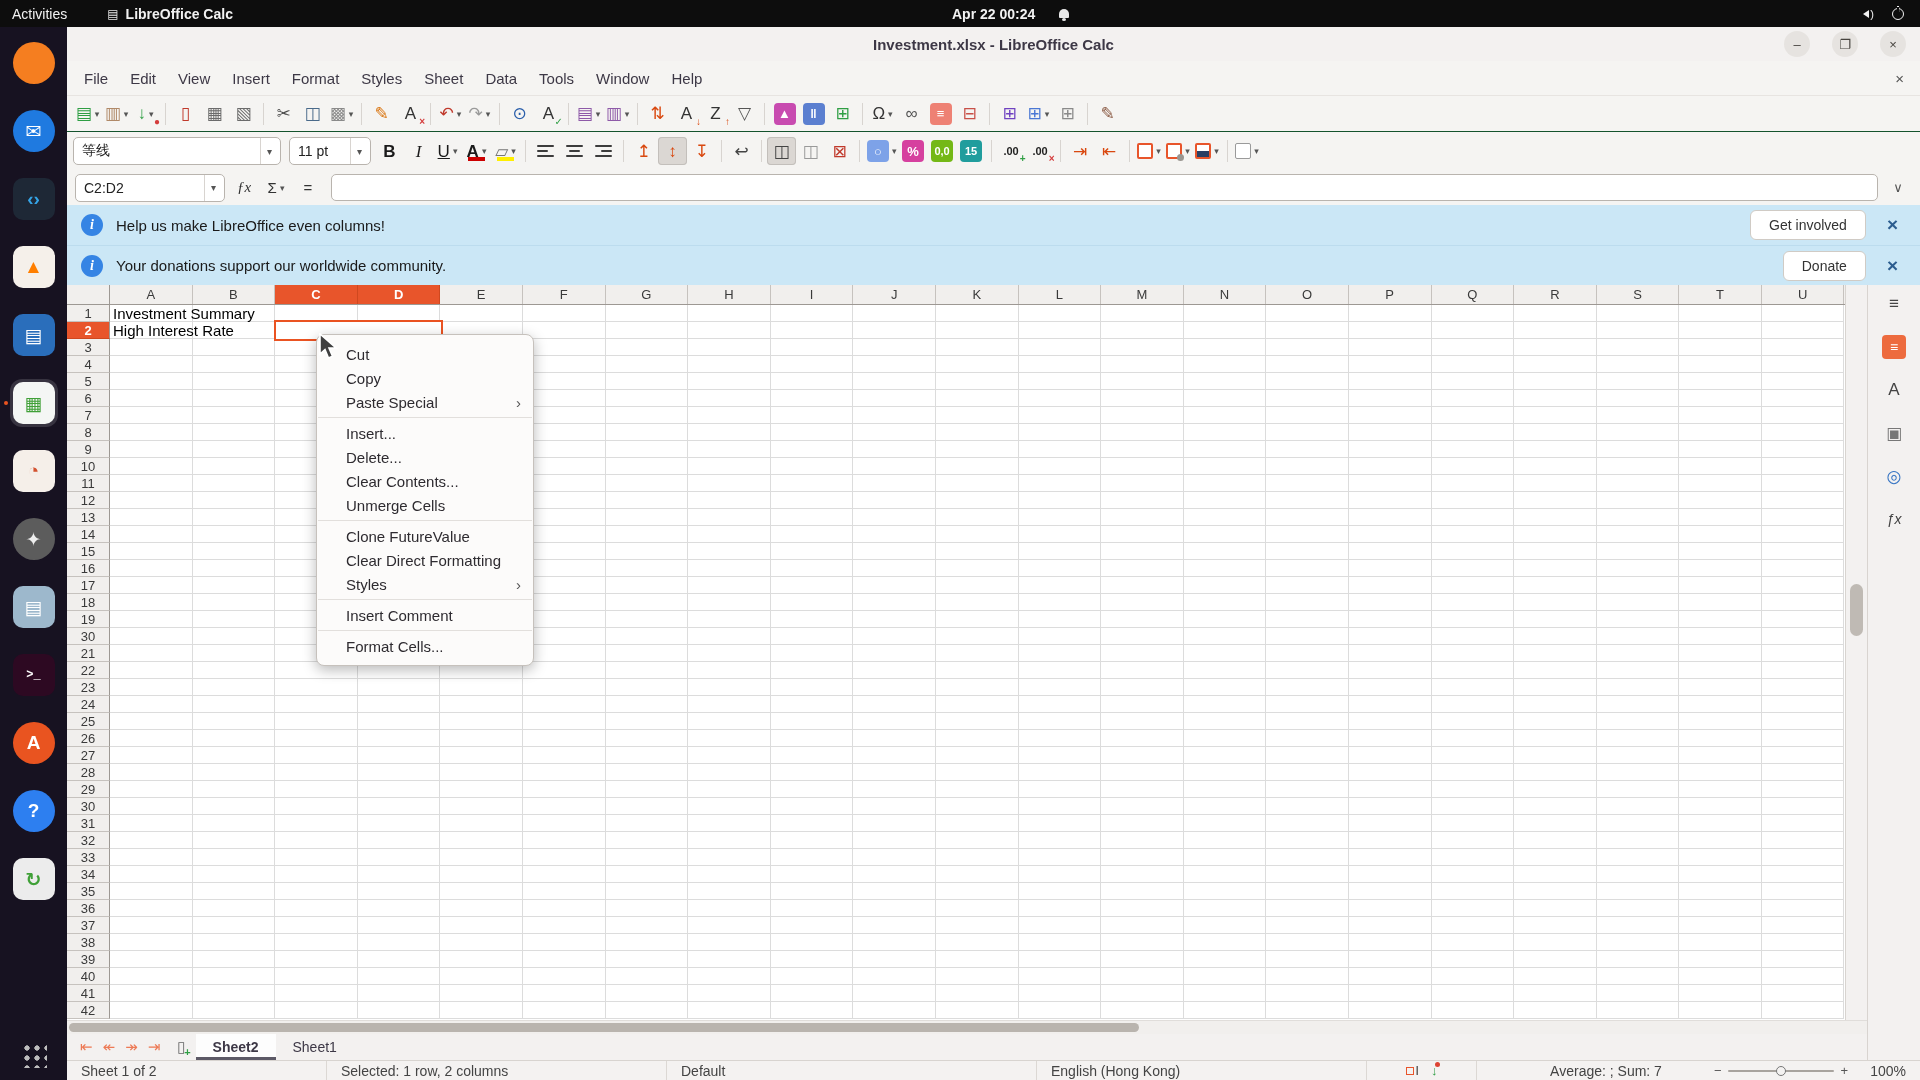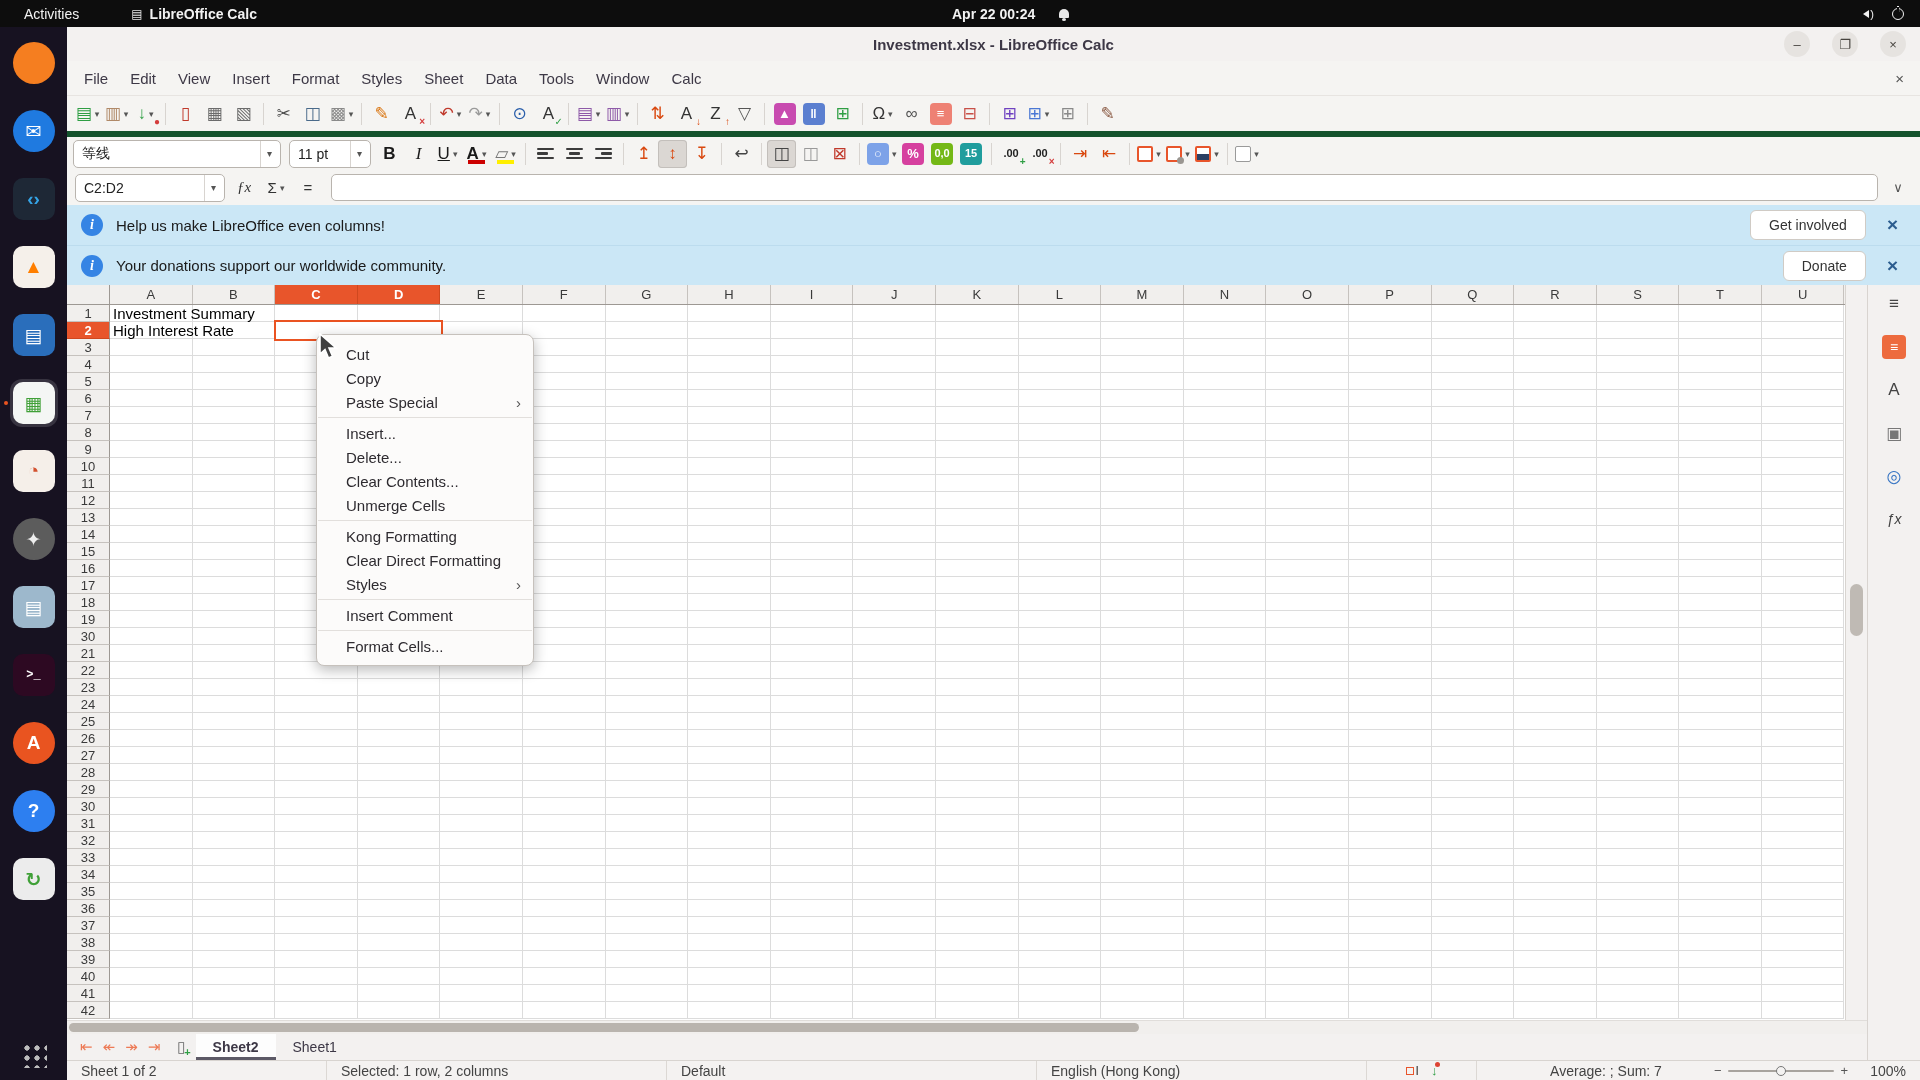--- a/index.html
+++ b/index.html
@@ -1,21 +1,21 @@
 <!DOCTYPE html>
 <html><head>
 <meta charset="utf-8">
 <style>
   *{box-sizing:border-box;margin:0;padding:0}
   html,body{width:1920px;height:1080px;overflow:hidden}
   body{font-family:"Liberation Sans","DejaVu Sans",sans-serif;background:#f5f4f2;position:relative;color:#3d3846}
 
   
   #topbar{position:absolute;top:0;left:0;right:0;height:27px;background:#0d0d0d;color:#f2f2f2;display:flex;align-items:center;font-size:14px;z-index:70}
-  #topbar .activities{padding:0 24px}
+  #topbar .activities{padding:0 12px}
   #topbar .appsec{display:flex;align-items:center;gap:7px;margin-left:28px;font-weight:bold}
   #topbar .appsec .wicon{font-size:12px;color:#e8e8e8}
   #topbar .clock{position:absolute;left:952px;display:flex;align-items:center;gap:24px;font-weight:bold}
   .bell{width:10px;height:9px;background:#e8e8e8;border-radius:5px 5px 1px 1px;position:relative}
   .bell:after{content:"";position:absolute;left:3px;bottom:-3px;width:4px;height:3px;border-radius:50%;background:#e8e8e8}
   #topbar .sysicons{margin-left:auto;display:flex;align-items:center;gap:18px;padding-right:16px}
   .vol{display:flex;align-items:center;color:#f2f2f2}
   .vol .cone{width:0;height:0;border:4px solid transparent;border-right:6px solid #f2f2f2}
   .vol .wave{font-size:11px;margin-left:1px}
   .pwr{width:12px;height:12px;border:1.5px solid #f2f2f2;border-radius:50%;position:relative}
@@ -37,21 +37,21 @@
   .titlebar .title{font-weight:bold;font-size:15px;color:#3d3846}
   .winbtns{position:absolute;right:14px;top:0;height:100%;display:flex;align-items:center;gap:22px}
   .winbtn{width:26px;height:26px;border-radius:50%;background:#e6e3e0;color:#47443f;display:flex;align-items:center;justify-content:center;font-size:13px}
 
   .menubar{height:34px;flex:none;display:flex;align-items:center;padding:0 6px;font-size:15px}
   .mi{padding:5px 11px;border-radius:4px}
   .menubar .closedoc{margin-left:auto;margin-right:10px;font-size:15px;color:#555}
 
   .tb{flex:none;display:flex;align-items:center;padding:0 6px}
   #maintb{height:36px;border-top:1px solid #e7e4e1}
-  #fmttb{height:39px;border-top:6px solid #14532d}
+  #fmttb{height:39px;border-top:1px solid #14532d}
   .tbtn{height:28px;min-width:29px;padding:0 2px;display:flex;align-items:center;justify-content:center;border-radius:4px;position:relative;flex:none}
   .tbtn.active{background:#dbd7d3;box-shadow:inset 0 0 0 1px #c3bfbb}
   .tbtn .g{font-size:17px;line-height:1}
   .tbtn .g.fw{font-weight:bold}
   .tbtn .g.it{font-style:italic;font-family:"Liberation Serif",serif}
   .tbtn .g.ul{text-decoration:underline}
   .tbtn .g.small{font-size:11px;font-weight:bold;letter-spacing:0}
   .tbtn .bar{position:absolute;left:6px;right:6px;bottom:4px;height:4px}
   .tbtn .badge{position:absolute;right:0;bottom:1px;font-size:10px;font-weight:bold;line-height:1}
   .dd{font-size:9px;color:#555;margin-left:3px}
@@ -227,21 +227,21 @@
       <div class="mi">File</div>
       <div class="mi">Edit</div>
       <div class="mi">View</div>
       <div class="mi">Insert</div>
       <div class="mi">Format</div>
       <div class="mi">Styles</div>
       <div class="mi">Sheet</div>
       <div class="mi">Data</div>
       <div class="mi">Tools</div>
       <div class="mi">Window</div>
-      <div class="mi">Calc</div>
+      <div class="mi">Help</div>
       <span class="closedoc">×</span>
     </div>
 
   <div class="tb" id="maintb">
       <span class="tbtn">
         <span class="g" style="color: rgb(47, 158, 68);">▤</span>
         <span class="dd">▾</span>
       </span>
       <span class="tbtn">
         <span class="g" style="color: rgb(176, 137, 104);">▥</span>
@@ -1650,21 +1650,21 @@
       <span>Delete...</span>
     </div>
     <div class="cmi">
       <span>Clear Contents...</span>
     </div>
     <div class="cmi">
       <span>Unmerge Cells</span>
     </div>
     <div class="csep"></div>
     <div class="cmi">
-      <span>Kong Formatting</span>
+      <span>Clone FutureValue</span>
     </div>
     <div class="cmi">
       <span>Clear Direct Formatting</span>
     </div>
     <div class="cmi">
       <span>Styles</span>
       <span class="sub">›</span>
     </div>
     <div class="csep"></div>
     <div class="cmi">

